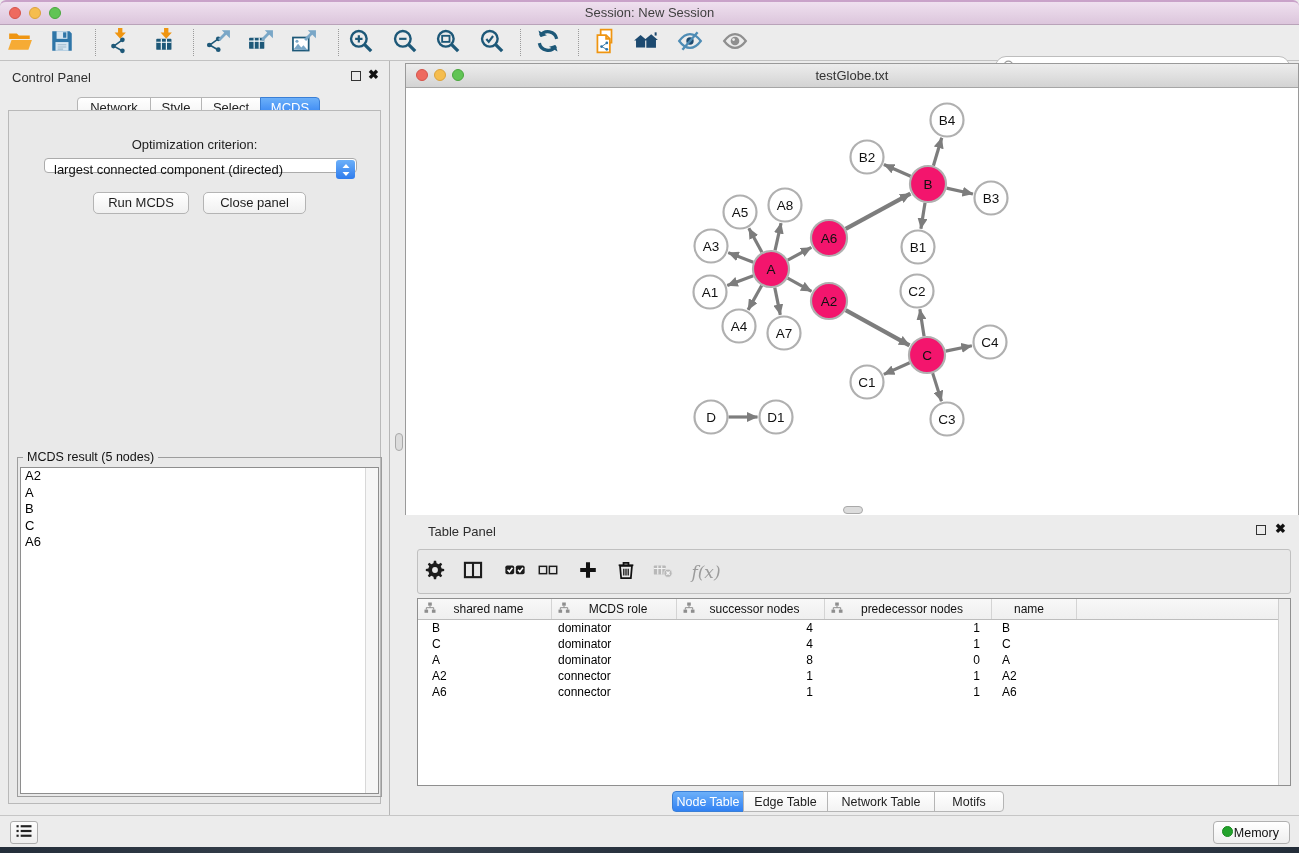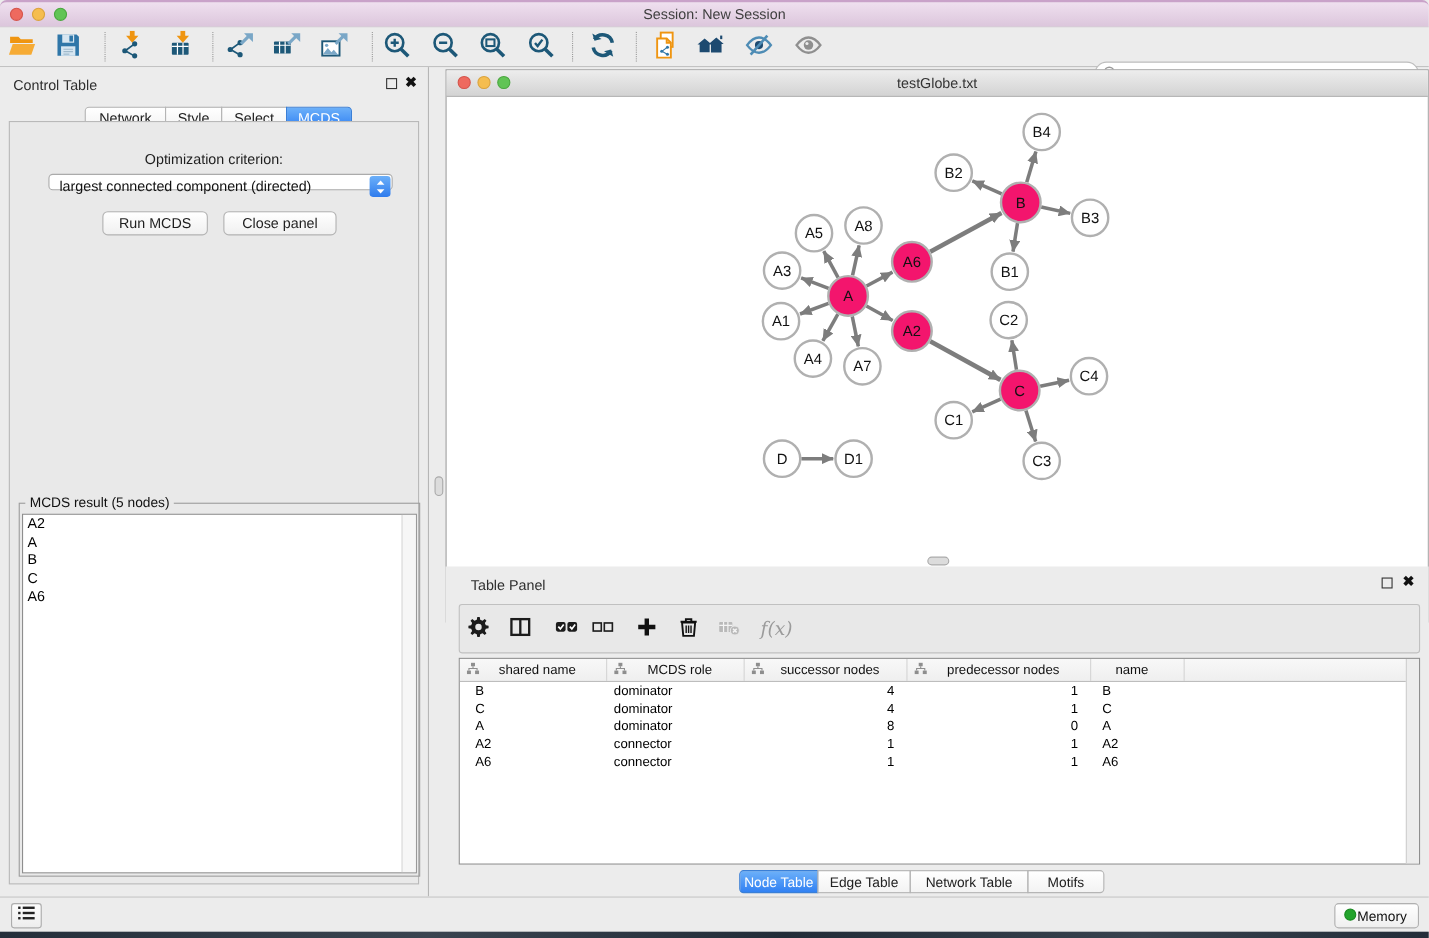--- a/index.html
+++ b/index.html
@@ -272,21 +272,21 @@
           </svg></span>
       </div>
       <div class="tsep" style="left: 95px;"></div>
       <div class="tsep" style="left: 193px;"></div>
       <div class="tsep" style="left: 338px;"></div>
       <div class="tsep" style="left: 520px;"></div>
       <div class="tsep" style="left: 578px;"></div>
     </div>
 
   <div class="control-panel">
-    <div class="panel-title">Control Table</div>
+    <div class="panel-title">Control Panel</div>
     <span class="panel-float cp-float"></span>
     <span class="panel-close cp-close">✖</span>
     <div class="seg-tabs cp-tabs">
         <div class="seg first" style="width: 74px;">Network</div>
         <div class="seg" style="width: 52px;">Style</div>
         <div class="seg" style="width: 60px;">Select</div>
         <div class="seg last active" style="width: 60px;">MCDS</div>
       </div>
     <div class="panel-content">
       <div class="opt-label">Optimization criterion:</div>

